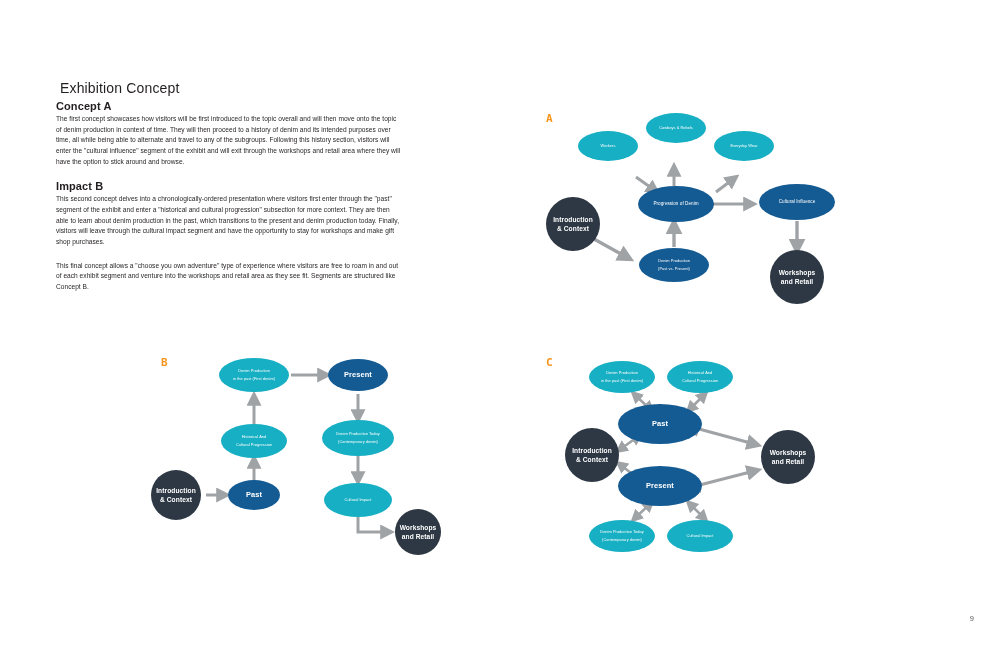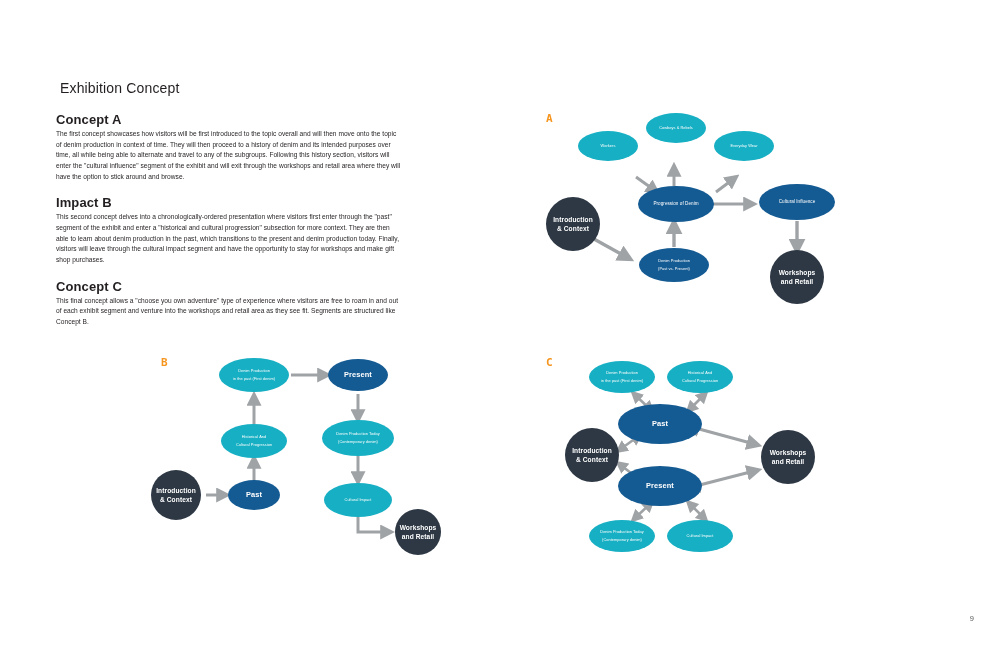--- a/index.html
+++ b/index.html
@@ -36,23 +36,23 @@
   .text-col {
     position: absolute;
     left: 56px;
     top: 100px;
     width: 345px;
   }
 
   .concept-block { margin-bottom: 13px; }
 
   .concept-heading {
-    font-size: 13px;
+    font-size: 11px;
     color: #231f20;
-    margin: 12px 0 2px 0;
+    margin: 0 0 2px 0;
     letter-spacing: 0.1px;
   }
 
   .concept-body {
     font-size: 6.6px;
     line-height: 1.62;
     color: #231f20;
     margin: 0;
     text-align: left;
     letter-spacing: 0.02px;
@@ -110,21 +110,20 @@
       <h2 class="concept-heading">Concept A</h2>
       <p class="concept-body">The first concept showcases how visitors will be first introduced to the topic overall and will then move onto the topic of denim production in context of time. They will then proceed to a history of denim and its intended purposes over time, all while being able to alternate and travel to any of the subgroups. Following this history section, visitors will enter the "cultural influence" segment of the exhibit and will exit through the workshops and retail area where they will have the option to stick around and browse.</p>
     </div>
 
     <div class="concept-block">
       <h2 class="concept-heading">Impact B</h2>
       <p class="concept-body">This second concept delves into a chronologically-ordered presentation where visitors first enter through the "past" segment of the exhibit and enter a "historical and cultural progression" subsection for more context. They are then able to learn about denim production in the past, which transitions to the present and denim production today. Finally, visitors will leave through the cultural impact segment and have the opportunity to stay for workshops and make gift shop purchases.</p>
     </div>
 
     <div class="concept-block">
-      <h2 class="concept-heading">Concept C</h2>
       <p class="concept-body">This final concept allows a "choose you own adventure" type of experience where visitors are free to roam in and out of each exhibit segment and venture into the workshops and retail area as they see fit. Segments are structured like Concept B.</p>
     </div>
 
   </div>
 
   <div class="page-number">9</div>
 
   <div class="diagram" id="diagram-a">
     <span class="marker-letter" style="left:6px; top:8px;">A</span>
     <svg width="310" height="206" viewBox="0 0 310 206">

